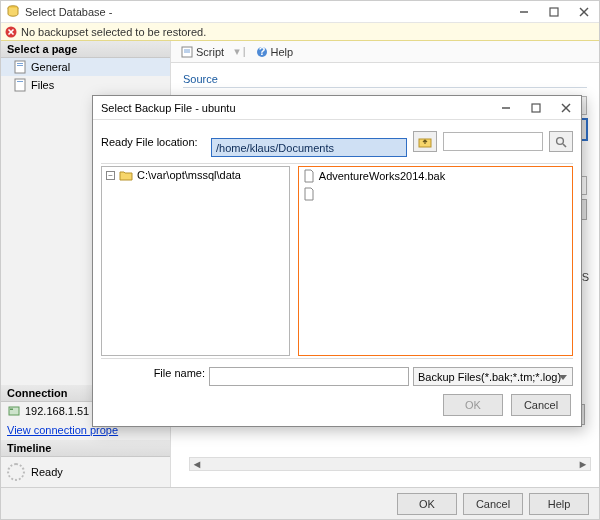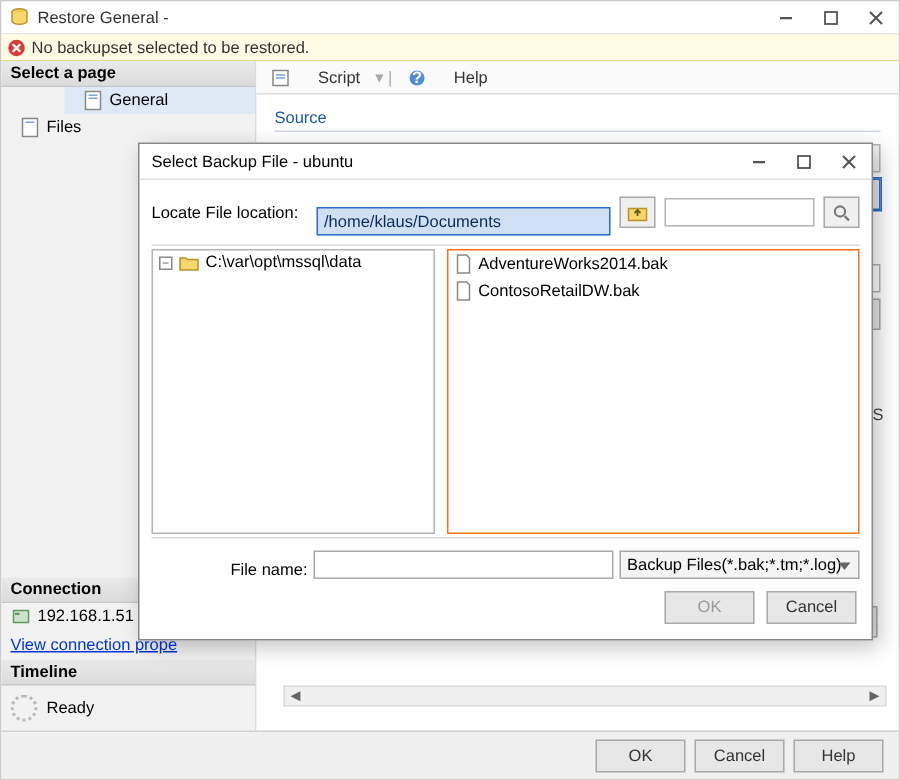--- a/index.html
+++ b/index.html
@@ -15,33 +15,33 @@
   .win-btn { width: 30px; display: flex; align-items: center; justify-content: center; color: #555; }
 
   .alert-bar { height: 18px; background: #fffbe5; border-bottom: 1px solid #e5d98a; display: flex; align-items: center; padding-left: 4px; }
   .alert-bar .err-ico { width: 12px; height: 12px; margin-right: 4px; }
   .alert-bar .msg { color: #333; }
 
   .body { display: flex; height: calc(100% - 22px - 18px - 32px); }
   .left-pane { width: 170px; background: #f2f2f2; border-right: 1px solid #dcdcdc; display: flex; flex-direction: column; }
   .section-hdr { background: linear-gradient(#e9e9e9,#dcdcdc); border-bottom: 1px solid #c8c8c8; font-weight: bold; padding: 2px 6px; }
   .page-item { display: flex; align-items: center; padding: 2px 6px 2px 12px; gap: 4px; }
-  .page-item.sel { background: #dfe9f5; margin-left: 42px; }
+  .page-item.sel { background: #dfe9f5; }
   .page-icon { width: 14px; height: 14px; }
 
   .conn-block { margin-top: auto; }
   .conn-line { padding: 2px 6px; display: flex; align-items: center; gap: 4px; }
   .link { color: #0036d6; text-decoration: underline; padding: 4px 6px; display: inline-block; text-align: center; }
 
   .progress-block .ready { display: flex; align-items: center; gap: 6px; padding: 6px; }
   .spinner { width: 18px; height: 18px; border: 2px dotted #bbb; border-radius: 50%; }
 
   .right-pane { flex: 1; background: #fff; position: relative; }
   .toolbar { height: 22px; border-bottom: 1px solid #dcdcdc; display: flex; align-items: center; gap: 6px; padding: 0 6px; background: #fafafa; }
-  .tb-btn { display: flex; align-items: center; gap: 19px; padding: 1px 4px; color: #333; }
+  .tb-btn { display: flex; align-items: center; gap: 3px; padding: 1px 4px; color: #333; }
   .tb-sep { color: #aaa; }
 
   .right-content { padding: 10px 12px; color: #333; }
   .grp-label { color: #1a5aa0; border-bottom: 1px solid #cfd8e2; padding-bottom: 2px; margin-bottom: 8px; display: block; }
   .row { display: flex; align-items: center; gap: 6px; margin: 4px 0; }
   .radio { width: 11px; height: 11px; border: 1px solid #7a7a7a; border-radius: 50%; background: #fff; display: inline-flex; align-items: center; justify-content: center; }
   .radio .dot { width: 5px; height: 5px; border-radius: 50%; background: #3d7dca; }
   .combo { flex: 1; height: 19px; background: #f4f4f4; border: 1px solid #b5b5b5; position: relative; }
   .combo::after { content: ""; position: absolute; right: 4px; top: 6px; border-left: 4px solid transparent; border-right: 4px solid transparent; border-top: 5px solid #666; }
   .small-btn { width: 22px; height: 21px; background: #e7e7e7; border: 1px solid #9a9a9a; display: flex; align-items: center; justify-content: center; }
@@ -73,21 +73,21 @@
   .search-input { width: 100px; height: 19px; border: 1px solid #b5b5b5; padding: 0 4px; }
 
   .m-body { flex: 1; display: flex; border-top: 1px solid #dcdcdc; border-bottom: 1px solid #dcdcdc; margin: 0 8px; }
   .m-tree { width: 40%; border: 1px solid #b5b5b5; margin: 2px 4px 2px 0; background: #fff; }
   .m-list { flex: 1; border: 1px solid #f97316; margin: 2px 0 2px 4px; background: #fff; }
   .tree-row, .list-row { display: flex; align-items: center; gap: 4px; padding: 2px 4px; }
   .tree-toggle { width: 9px; height: 9px; border: 1px solid #888; font-size: 8px; line-height: 7px; text-align: center; color: #555; }
   .folder-ico { width: 14px; height: 11px; }
   .file-ico { width: 12px; height: 14px; }
 
-  .m-fname { display: flex; align-items: flex-end; gap: 4px; padding: 8px; }
+  .m-fname { display: flex; align-items: flex-start; gap: 4px; padding: 8px; }
   .m-fname label { width: 104px; text-align: right; }
   .fname-input { flex: 1; height: 19px; border: 1px solid #a9a9a9; padding: 0 4px; }
   .filter { width: 160px; height: 19px; border: 1px solid #a9a9a9; background: #f4f4f4; position: relative; padding-left: 4px; display: flex; align-items: center; }
   .filter::after { content: ""; position: absolute; right: 5px; top: 7px; border-left: 4px solid transparent; border-right: 4px solid transparent; border-top: 5px solid #666; }
 
   .m-actions { display: flex; justify-content: flex-end; gap: 8px; padding: 0 10px 10px 0; }
 
   
   svg { display: block; }
 </style>
@@ -96,21 +96,21 @@
 
 <div class="main-window">
 
   <div class="titlebar">
     <span class="icon">
       <svg width="16" height="16">
           <ellipse cx="8" cy="4" rx="5" ry="2.2" fill="#f2c94c" stroke="#b8932e"></ellipse>
           <path d="M3 4v6c0 1.2 2.2 2.2 5 2.2s5-1 5-2.2V4" fill="#f7d66b" stroke="#b8932e"></path>
         </svg>
     </span>
-    <span class="title">Restore General -</span>
+    <span class="title">Select Database -</span>
     <div class="win-btns">
       <div class="win-btn">
           <svg width="10" height="10">
             <line x1="1" y1="5" x2="9" y2="5" stroke="#555" stroke-width="1.5"></line>
           </svg>
         </div>
       <div class="win-btn">
           <svg width="10" height="10">
             <rect x="1" y="1" width="8" height="8" fill="none" stroke="#555" stroke-width="1.2"></rect>
           </svg>
@@ -270,21 +270,21 @@
       <div class="win-btn close">
           <svg width="10" height="10">
             <line x1="1" y1="1" x2="9" y2="9" stroke="#555" stroke-width="1.4"></line>
             <line x1="9" y1="1" x2="1" y2="9" stroke="#555" stroke-width="1.4"></line>
           </svg>
         </div>
     </div>
   </div>
 
   <div class="m-loc-row">
-    <label>Locate File location:</label>
+    <label>Ready File location:</label>
     <input class="path-input" value="/home/klaus/Documents" style="">
     <div class="ico-btn">
       <svg width="14" height="12">
           <rect x="1" y="3" width="12" height="8" fill="#f7d66b" stroke="#b8932e"></rect>
           <path d="M7 8V5M5 6l2-2 2 2" fill="none" stroke="#6b5a1f" stroke-width="1.2"></path>
         </svg>
     </div>
     <input class="search-input" style="">
     <div class="ico-btn">
       <svg width="12" height="12">
@@ -314,21 +314,20 @@
             </svg>
           </span>
         <span>AdventureWorks2014.bak</span>
       </div>
       <div class="list-row">
         <span class="file-ico">
             <svg width="12" height="14">
               <path d="M2 1h6l2 2v10H2z" fill="#fff" stroke="#888"></path>
             </svg>
           </span>
-        <span>ContosoRetailDW.bak</span>
       </div>
     </div>
   </div>
 
   <div class="m-fname">
     <label>File name:</label>
     <input class="fname-input" value="" style="">
     <div class="filter">
       <span>Backup Files(*.bak;*.tm;*.log)</span>
     </div>

